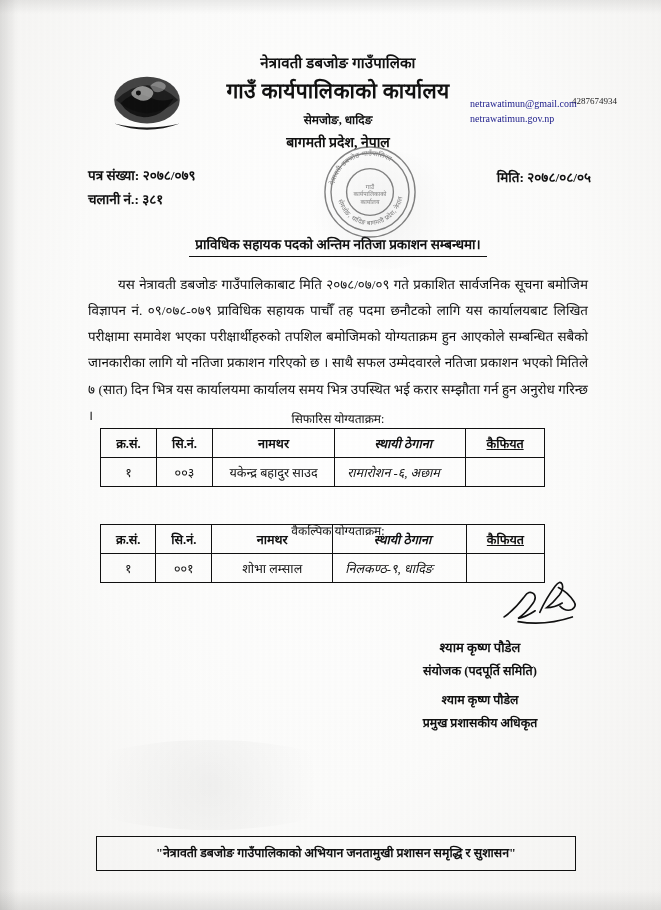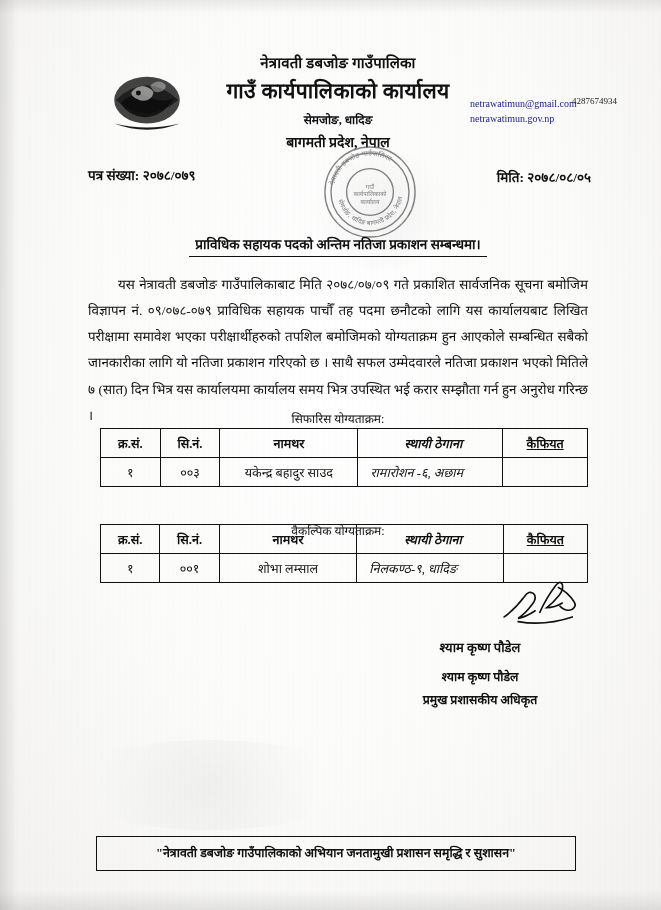--- a/index.html
+++ b/index.html
@@ -155,21 +155,21 @@
     text-align: center;
     font-size: 12px;
     font-weight: 400;
   }
   #t1-title { top: 410px; }
   #t2-title { top: 522px; }
 
   table.nt {
     position: absolute;
     left: 100px;
-    width: 488px;
+    width: 445px;
     border-collapse: collapse;
     font-size: 12.6px;
   }
   #table1 { top: 428px; }
   #table2 { top: 524px; }
   table.nt th, table.nt td {
     border: 1px solid #111;
     padding: 4px 6px;
     height: 20px;
   }
@@ -269,20 +269,24 @@
       </text>
       <text x="60" y="56" text-anchor="middle" font-size="7" fill="#333" font-family="DejaVu Sans, sans-serif">गाउँ</text>
       <text x="60" y="65" text-anchor="middle" font-size="7" fill="#333" font-family="DejaVu Sans, sans-serif">कार्यपालिकाको</text>
       <text x="60" y="74" text-anchor="middle" font-size="7" fill="#333" font-family="DejaVu Sans, sans-serif">कार्यालय</text>
     </svg>
 
     <div class="ref-left">
       <div>
         <span>पत्र संख्या:</span>
         <span>२०७८/०७९</span>
+      </div>
+      <div>
+        <span>चलानी नं.:</span>
+        <span>३८१</span>
       </div>
     </div>
     <div class="ref-right">
       <span>मिति:</span>
       <span>२०७८/०८/०५</span>
     </div>
 
     <div class="subject-wrap">
       <span class="subject">प्राविधिक सहायक पदको अन्तिम नतिजा प्रकाशन सम्बन्धमा।</span>
     </div>
@@ -339,20 +343,21 @@
       <g fill="none" stroke="#111" stroke-width="2.1" stroke-linecap="round">
         <path d="M6 58 q14 -10 26 -26 q6 -9 12 -4 q5 5 -2 14 q-8 11 -18 18 q10 -2 22 -10"></path>
         <path d="M52 52 q8 -18 20 -34 q6 -8 9 -2 q2 6 -4 14 q-8 10 -16 16 q10 0 20 -6"></path>
         <path d="M76 20 q12 6 20 18 q4 6 -2 10 q-8 4 -16 -4"></path>
         <path d="M24 64 q34 6 70 -6"></path>
       </g>
     </svg>
 
     <div class="sign-block">
       <div class="nm">श्याम कृष्ण पौडेल</div>
+      <div class="role">संयोजक (पदपूर्ति समिति)</div>
       <div class="nm2">श्याम कृष्ण पौडेल</div>
       <div class="role2">प्रमुख प्रशासकीय अधिकृत</div>
     </div>
 
     <div class="footer">"नेत्रावती डबजोङ गाउँपालिकाको अभियान जनतामुखी प्रशासन समृद्धि र सुशासन"</div>
 
     <div class="smudge" style="left:300px; top:150px; width:160px; height:120px;"></div>
     <div class="smudge" style="left:60px; top:740px; width:300px; height:90px;"></div>
   </div>
 

